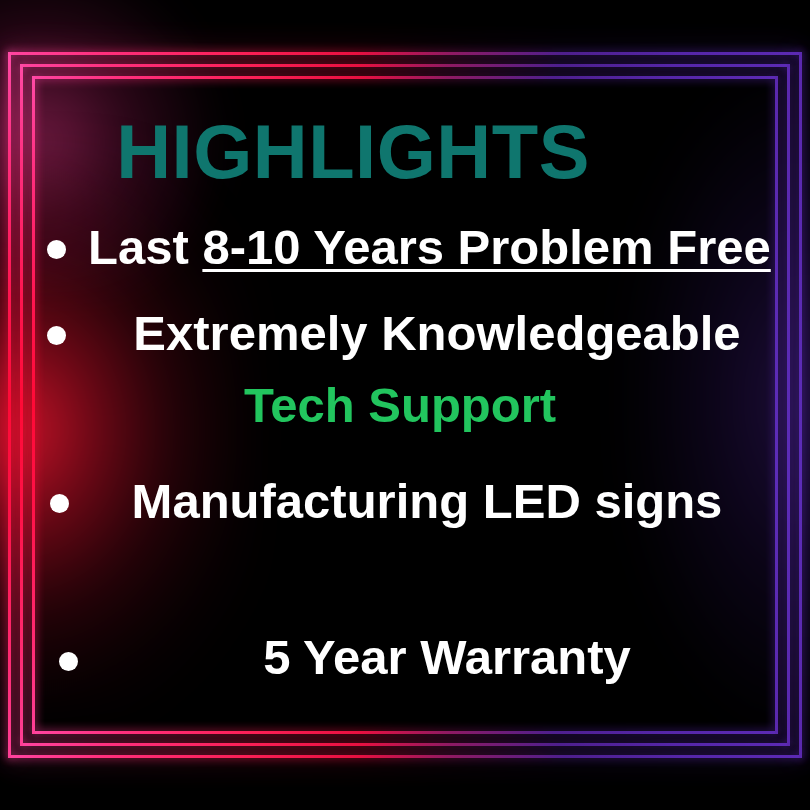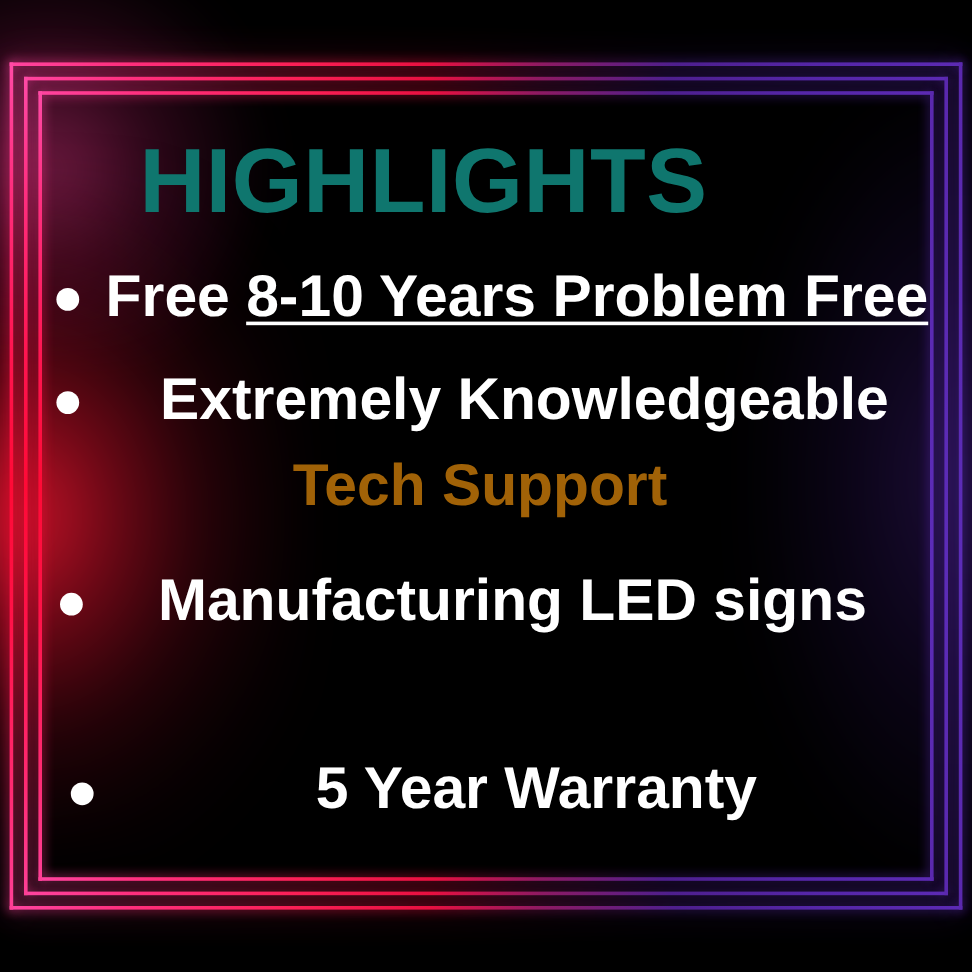--- a/index.html
+++ b/index.html
@@ -165,21 +165,21 @@
     line-height: 1.12;
     white-space: nowrap;
     text-align: center;
   }
   .btext .u {
     text-decoration: underline;
     text-underline-offset: 5px;
     text-decoration-thickness: 3px;
   }
   .bcont {
-    color: #a16207;
+    color: #22c55e;
     font-size: 49px;
     font-weight: 700;
     line-height: 1.12;
     white-space: nowrap;
     text-align: center;
     width: 800px;
   }
 
   
   #row0 { height: 74px; }
@@ -250,21 +250,21 @@
   </div>
 
   <div class="content">
 
     <div class="title">HIGHLIGHTS</div>
 
     <div class="bullets">
 
       <div class="bullet-row" id="row0" style="position: absolute; top: 0px; left: 0px; width: 810px;">
         <span class="dot"></span>
-        <span class="btext"><span>Free </span><span class="u">8-10 Years Problem Free</span></span>
+        <span class="btext"><span>Last </span><span class="u">8-10 Years Problem Free</span></span>
       </div>
 
       <div class="bullet-row" id="row1" style="position: absolute; top: 86px; left: 0px; width: 810px;">
         <span class="dot"></span>
         <span class="btext">Extremely Knowledgeable</span>
         <span class="bcont" style="top: 80px;">Tech Support</span>
       </div>
 
       <div class="bullet-row" id="row2" style="position: absolute; top: 254px; left: 0px; width: 810px;">
         <span class="dot"></span>

